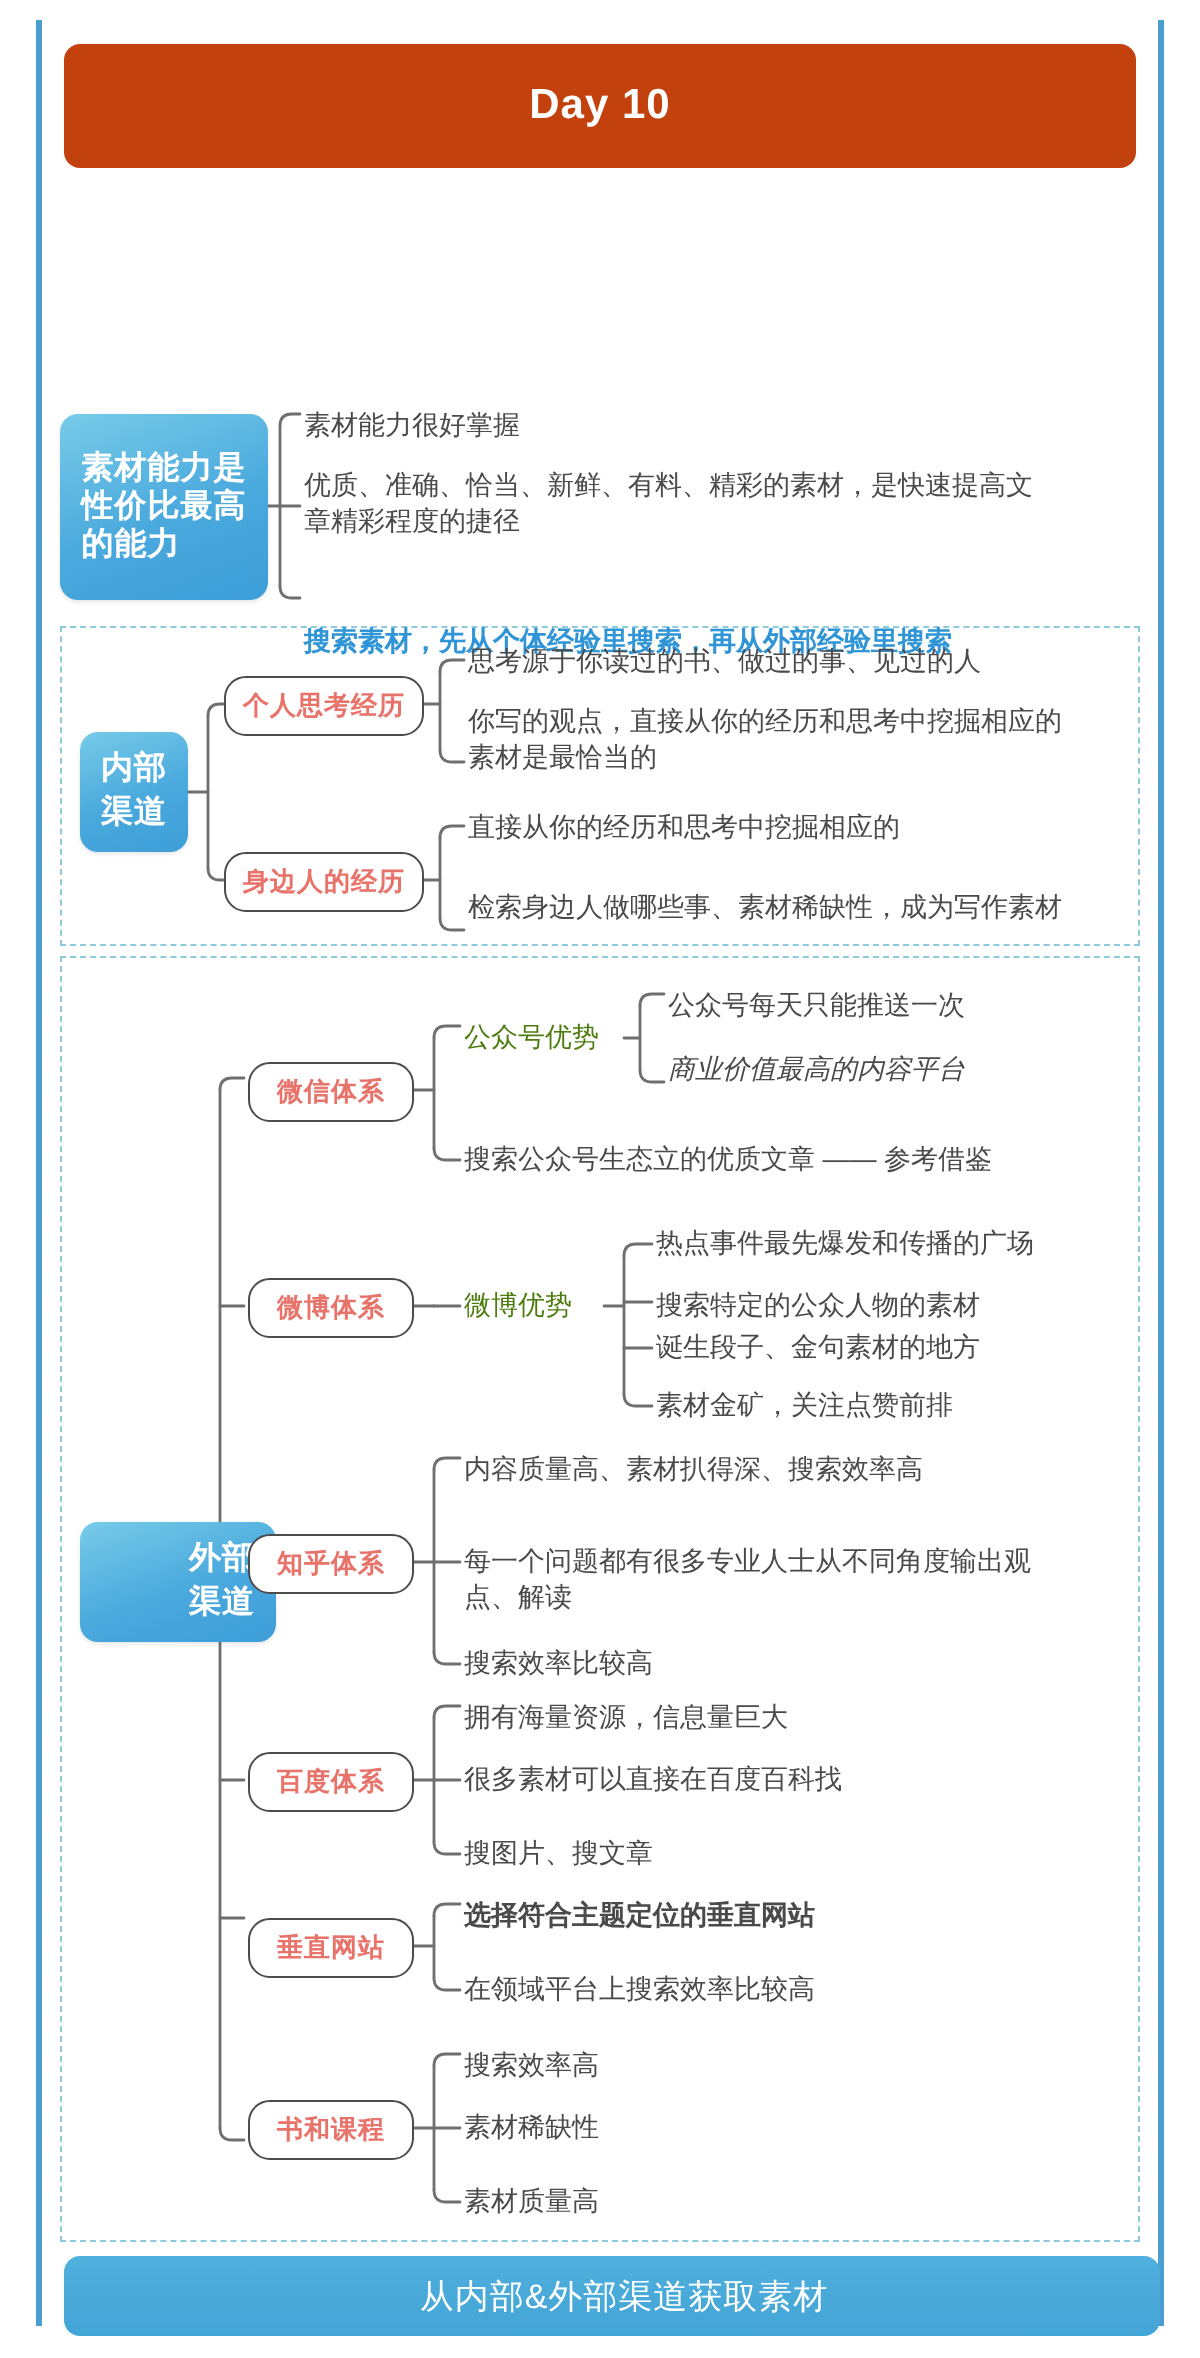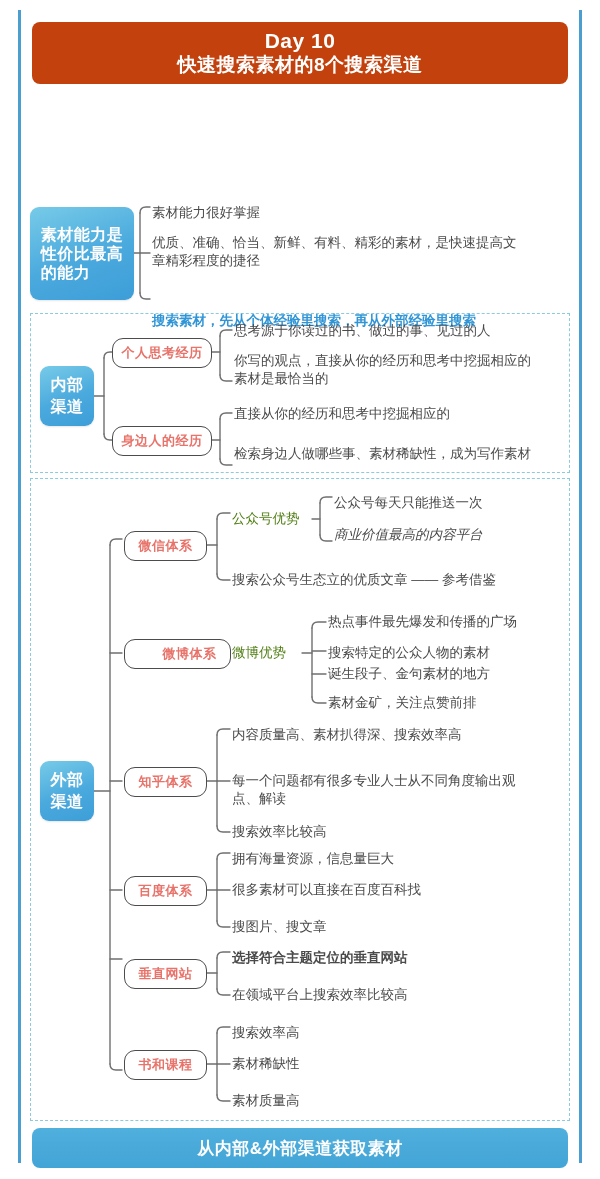--- a/index.html
+++ b/index.html
@@ -26,21 +26,21 @@
   }
   #header .h-line1{font-size:21px;font-weight:bold;line-height:24px;letter-spacing:.5px;}
   #header .h-line2{font-size:19px;font-weight:bold;line-height:24px;letter-spacing:.5px;}
 
   
   #footer{
     position:absolute;left:32px;top:1128px;width:536px;height:40px;
     background:linear-gradient(180deg,#4fafdd 0%,#43a5d6 100%);
     border-radius:8px;
     display:flex;align-items:center;justify-content:center;
-    color:#ffffff;font-size:17px;font-weight:bold;letter-spacing:.5px;
+    color:#ffffff;font-size:17px;font-weight:normal;letter-spacing:.5px;padding-left:12px;
   }
 
   
   .dash-sec{
     position:absolute;left:30px;width:540px;
     border:1.5px dashed #8ccade;
     box-sizing:border-box;
   }
   #sec-internal{top:313px;height:160px;}
   #sec-external{top:478px;height:643px;}
@@ -53,21 +53,21 @@
     position:absolute;
     background:linear-gradient(160deg,#77cbe8 0%,#4aa9dd 55%,#3d9ed8 100%);
     border-radius:9px;
     color:#ffffff;font-weight:bold;text-align:left;
     display:flex;align-items:center;justify-content:center;
     line-height:19px;letter-spacing:.5px;
     box-shadow:0 1px 2px rgba(0,0,0,.10);
   }
   #node-core{left:30px;top:207px;width:104px;height:93px;font-size:16px;}
   #node-internal{left:40px;top:366px;width:54px;height:60px;font-size:16px;line-height:22px;}
-  #node-external{left:40px;top:761px;width:54px;height:60px;font-size:16px;line-height:22px;}
+  #node-external{left:40px;top:761px;width:54px;height:60px;font-size:16px;line-height:22px;padding-left:44px;}
 
   
   .topic{
     position:absolute;
     background:#ffffff;
     border:1.6px solid #4c4c4c;
     border-radius:11px;
     color:#e8736a;font-weight:bold;font-size:13px;
     display:flex;align-items:center;justify-content:center;
     letter-spacing:.5px;
@@ -88,21 +88,20 @@
 </head>
 <body>
 
 <div id="frame"></div>
 
 <div class="dash-sec" id="sec-internal"></div>
 <div class="dash-sec" id="sec-external"></div>
 
 <div id="header">
   <div class="h-line1">Day 10</div>
-  <div class="h-line2">快速搜索素材的8个搜索渠道</div>
 </div>
 
 <svg id="lines" viewBox="0 0 600 1179" xmlns="http://www.w3.org/2000/svg">
   <g fill="none" stroke="#6f6f6f" stroke-width="1.4" stroke-linecap="round" stroke-linejoin="round">
 
     <path d="M134,253 H140"></path>
     <path d="M140,213 V293"></path>
     <path d="M140,213 q0,-6 6,-6 H150"></path>
     <path d="M140,253 H150"></path>
     <path d="M140,293 q0,6 6,6 H150"></path>
@@ -211,21 +210,21 @@
 </div>
 
 <div class="topic" style="left:124px;top:531px;width:81px;">
   <span>微信体系</span>
 </div>
 <div class="sub" style="left:232px;top:510px;width:90px;">公众号优势</div>
 <div class="leaf" style="left:334px;top:494px;width:220px;">公众号每天只能推送一次</div>
 <div class="leaf" style="left:334px;top:526px;width:220px;font-style:italic;">商业价值最高的内容平台</div>
 <div class="leaf" style="left:232px;top:571px;width:330px;">搜索公众号生态立的优质文章 —— 参考借鉴</div>
 
-<div class="topic" style="left:124px;top:639px;width:81px;padding-left:24px;">
+<div class="topic" style="left:124px;top:639px;width:81px;">
   <span>微博体系</span>
 </div>
 <div class="sub" style="left:232px;top:644px;width:80px;">微博优势</div>
 <div class="leaf" style="left:328px;top:613px;width:240px;">热点事件最先爆发和传播的广场</div>
 <div class="leaf" style="left:328px;top:644px;width:240px;">搜索特定的公众人物的素材</div>
 <div class="leaf" style="left:328px;top:665px;width:240px;">诞生段子、金句素材的地方</div>
 <div class="leaf" style="left:328px;top:694px;width:240px;">素材金矿，关注点赞前排</div>
 
 <div class="topic" style="left:124px;top:767px;width:81px;justify-content:center;">
   <span>知乎体系</span>

